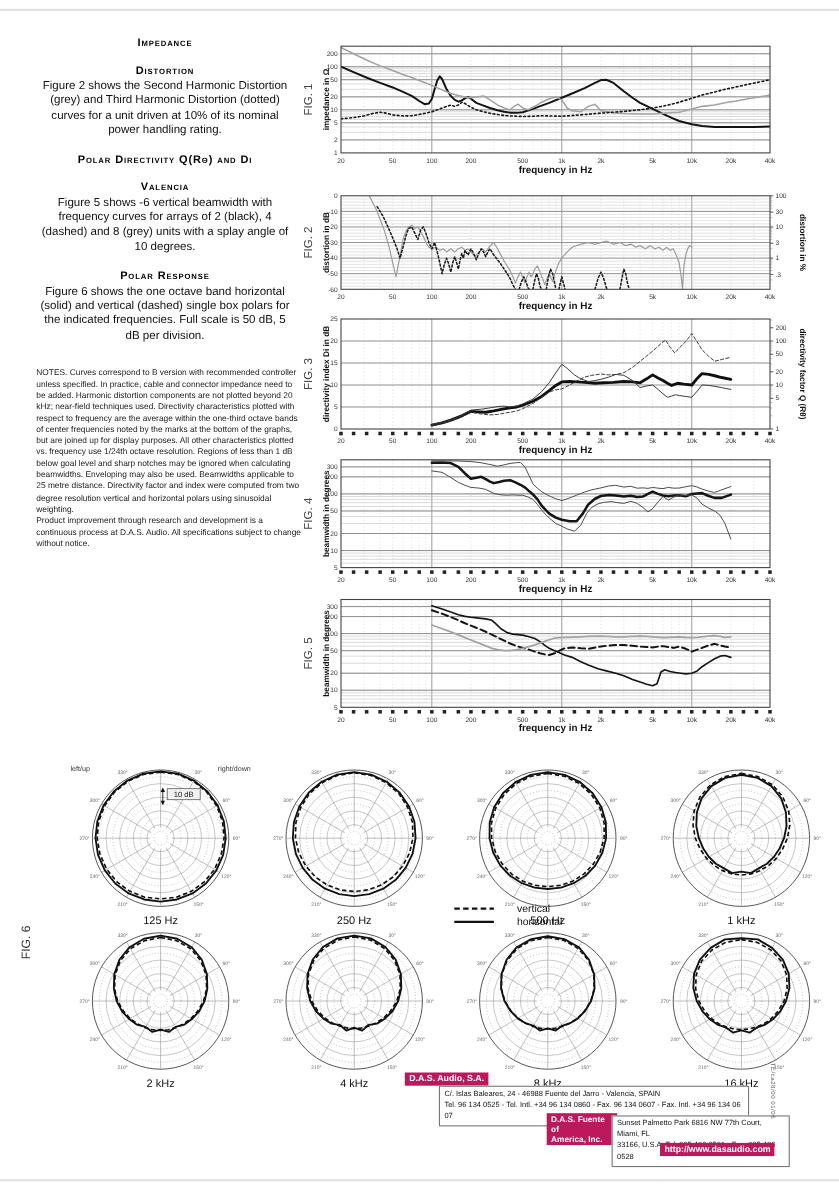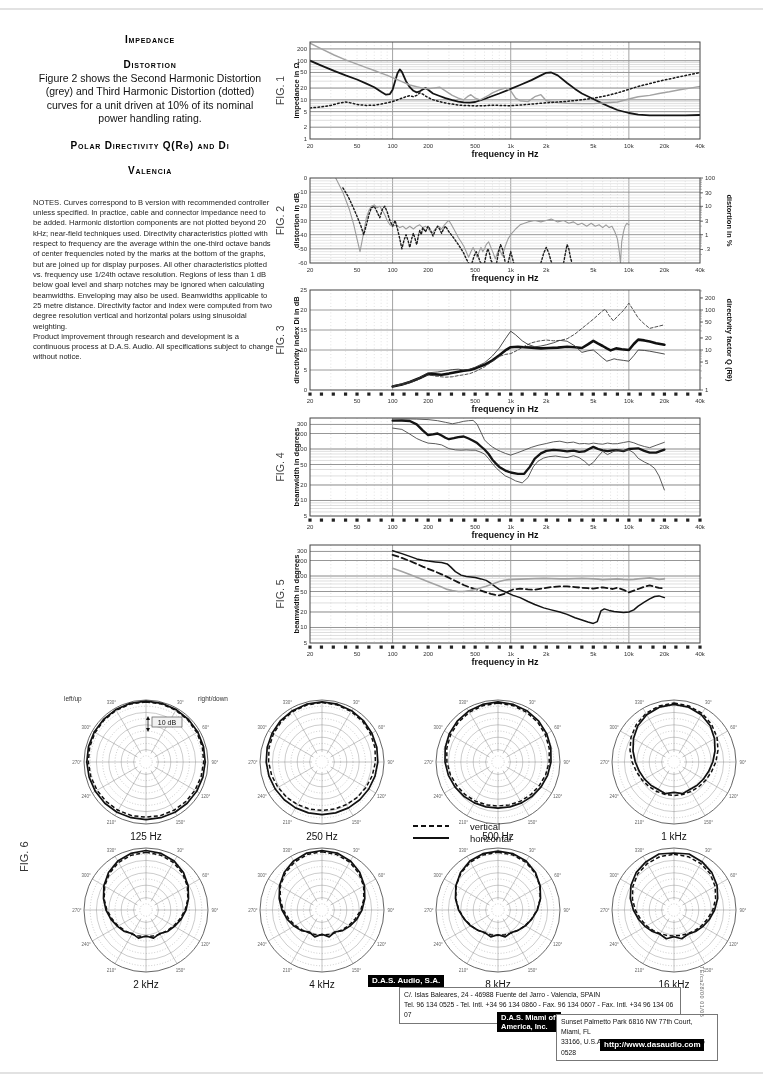--- a/index.html
+++ b/index.html
@@ -15,21 +15,21 @@
   
   .figsvg{position:absolute;left:272px;width:491px;}
   svg{font-family:"Liberation Sans",sans-serif;}
   
   .polar{position:absolute;width:176px;height:160px;}
   .fig6-label{position:absolute;left:18px;top:872px;font-size:11px;color:#333;
               transform:rotate(-90deg);transform-origin:left top;}
   .legend{position:absolute;left:412px;top:820px;font-size:9.5px;color:#111;}
   .legend-item{display:flex;align-items:center;gap:20px;height:12px;}
   
-  .blackbox{position:absolute;background:#000000;color:#fff;font-weight:bold;padding:1px 4px;line-height:1.2;}
+  .blackbox{position:absolute;background:#be185d;color:#fff;font-weight:bold;padding:1px 4px;line-height:1.2;}
   .addrbox{position:absolute;border:1px solid #777;background:#fff;font-size:6.8px;line-height:1.5;padding:2px 4px;}
   .doc-code{position:absolute;left:697px;top:966px;font-size:5.5px;color:#666;
             writing-mode:vertical-rl;letter-spacing:.5px;line-height:1.4;}
 </style>
 </head>
 <body>
 
 <div class="page">
   <div class="edge" style="top:8px"></div>
   <div class="edge" style="bottom:6px"></div>
@@ -40,20 +40,25 @@
     </div>
     <div class="sec">
       <h3>Distortion</h3>
       <p>Figure 2 shows the Second Harmonic Distortion (grey) and Third Harmonic Distortion (dotted) curves for a unit driven at 10% of its nominal power handling rating.</p>
     </div>
     <div class="sec">
       <h3>Polar Directivity Q(Rθ) and Di</h3>
     </div>
     <div class="sec">
       <h3>Valencia</h3>
+      <p>Figure 5 shows -6 vertical beamwidth with frequency curves for arrays of 2 (black), 4 (dashed) and 8 (grey) units with a splay angle of 10 degrees.</p>
+    </div>
+    <div class="sec">
+      <h3>Polar Response</h3>
+      <p>Figure 6 shows the one octave band horizontal (solid) and vertical (dashed) single box polars for the indicated frequencies. Full scale is 50 dB, 5 dB per division.</p>
     </div>
     <div class="notes">NOTES. Curves correspond to B version with recommended controller unless specified. In practice, cable and connector impedance need to be added. Harmonic distortion components are not plotted beyond 20 kHz; near-field techniques used. Directivity characteristics plotted with respect to frequency are the average within the one-third octave bands of center frequencies noted by the marks at the bottom of the graphs, but are joined up for display purposes. All other characteristics plotted vs. frequency use 1/24th octave resolution. Regions of less than 1 dB below goal level and sharp notches may be ignored when calculating beamwidths. Enveloping may also be used. Beamwidths applicable to 25 metre distance. Directivity factor and index were computed from two degree resolution vertical and horizontal polars using sinusoidal weighting.
 Product improvement through research and development is  a continuous process at D.A.S. Audio. All specifications subject to change without notice.</div>
   </aside>
 
   <section>
     <svg class="figsvg" id="fig-0" style="top:30px" height="143" width="491">
         <line x1="58.80429172771027" x2="58.80429172771027" y1="12" y2="109" stroke="#c6c6c6" stroke-width="0.5" stroke-dasharray="1,2.2"></line>
         <line x1="73.56517161709041" x2="73.56517161709041" y1="12" y2="109" stroke="#c6c6c6" stroke-width="0.5" stroke-dasharray="1,2.2"></line>
         <line x1="85.01459956012239" x2="85.01459956012239" y1="12" y2="109" stroke="#c6c6c6" stroke-width="0.5" stroke-dasharray="1,2.2"></line>
@@ -956,21 +961,21 @@
     </div>
   </section>
 
   <footer>
     <div class="blackbox" style="left:368px;top:975px;font-size:8px">D.A.S. Audio, S.A.</div>
     <div class="addrbox" style="left:399px;top:987px;width:272px">
       <div>C/. Islas Baleares, 24 - 46988 Fuente del Jarro - Valencia, SPAIN</div>
       <div>Tel. 96 134 0525 - Tel. Intl. +34 96 134 0860 - Fax. 96 134 0607 - Fax. Intl. +34 96 134 06 07</div>
     </div>
     <div class="blackbox" style="left:497px;top:1012px;font-size:7.5px;width:56px">
-      <div>D.A.S. Miami of</div>
+      <div>D.A.S. Fuente of</div>
       <div>America, Inc.</div>
     </div>
     <div class="addrbox" style="left:556px;top:1014px;width:152px">
       <div>Sunset Palmetto Park 6816 NW 77th Court, Miami, FL</div>
       <div>33166, U.S.A. Tel. 305 436 0521 - Fax. 305 436 0528</div>
     </div>
     <div class="blackbox" style="left:600px;top:1039px;font-size:8px;width:96px;text-align:left">http://www.dasaudio.com</div>
     <div class="doc-code">TE/ca28/00  01/05</div>
   </footer>
 </div>

